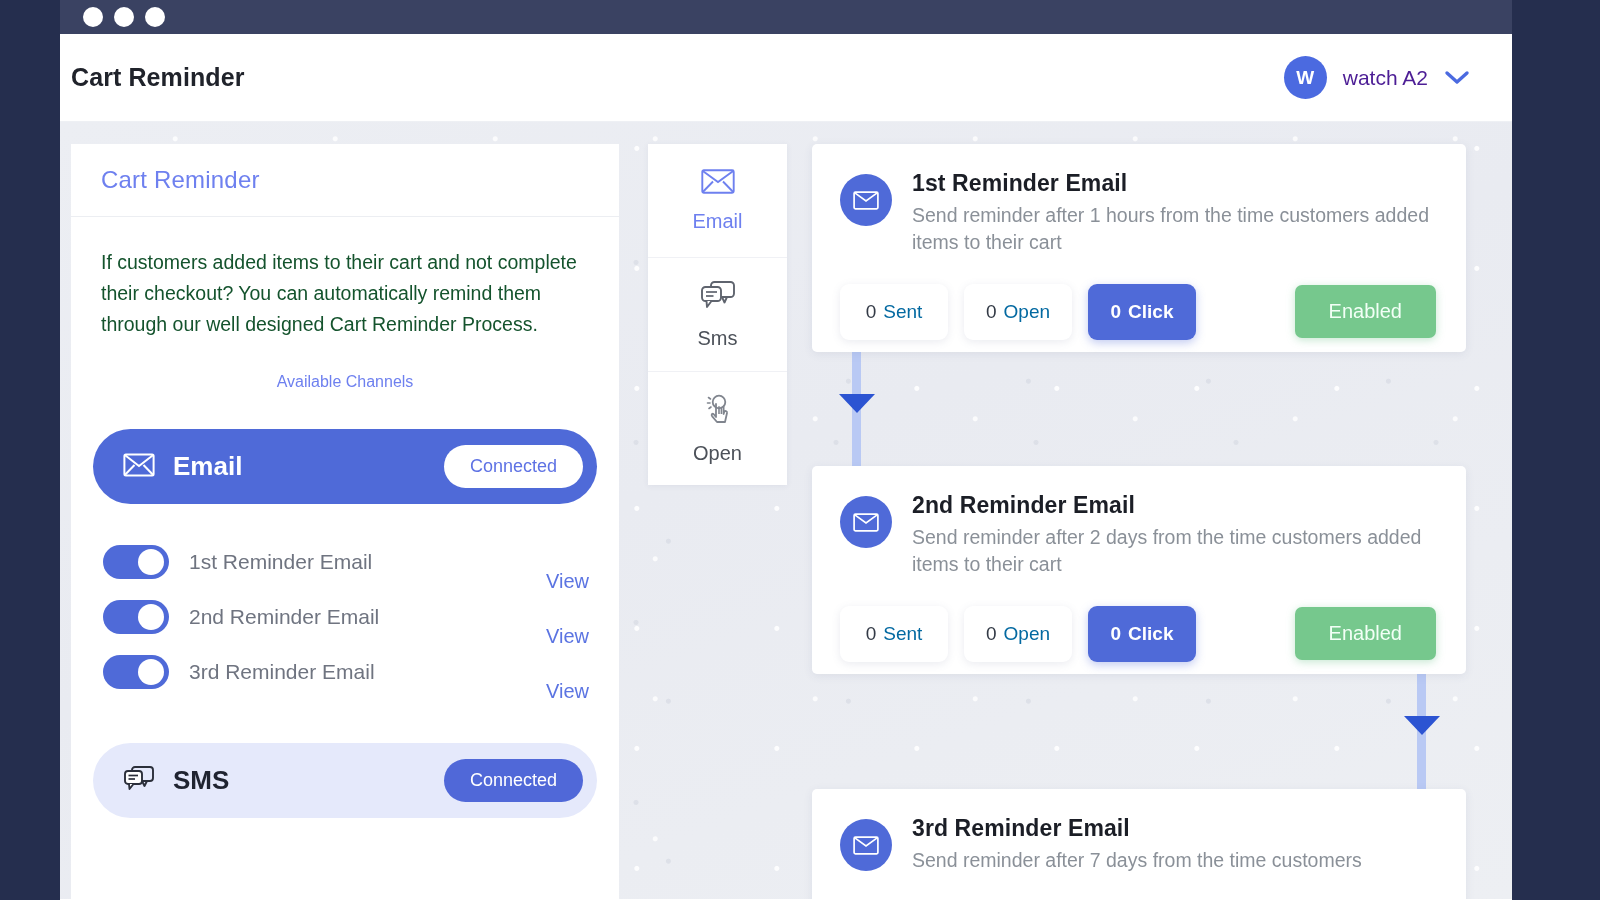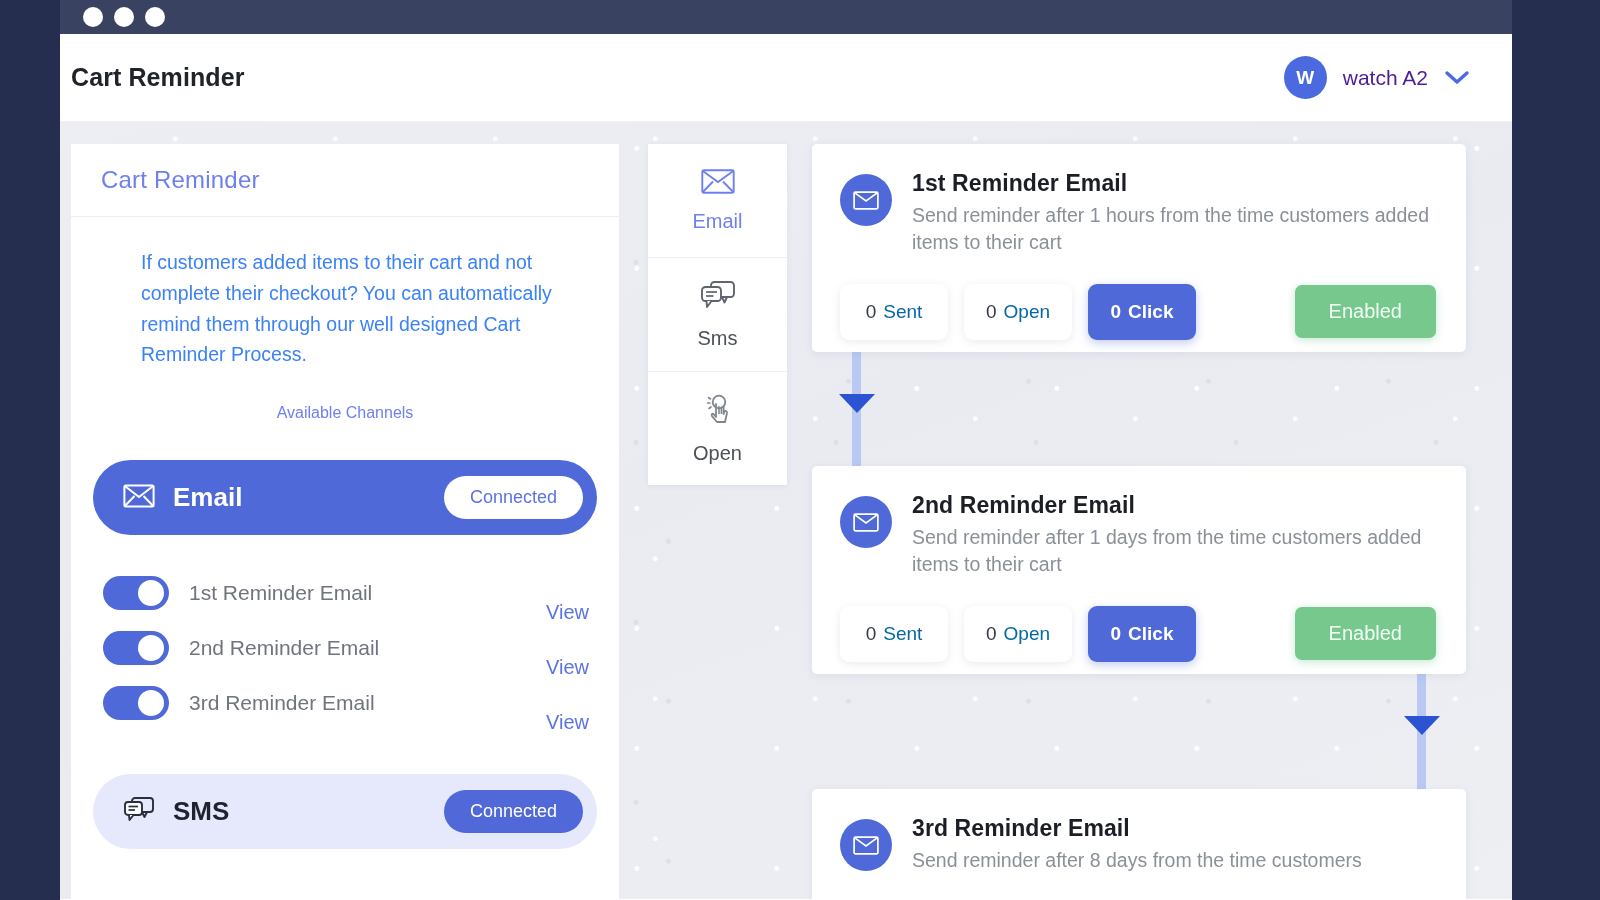--- a/index.html
+++ b/index.html
@@ -88,21 +88,21 @@
   }
   .lp-head {
     padding: 22px 30px 22px 30px;
     border-bottom: 1px solid #eceef2;
   }
   .lp-head-title {
     font-size: 24px; color: #6e80ef; letter-spacing: .2px;
   }
   .lp-desc {
     padding: 30px 30px 0 30px;
-    font-size: 19.5px; line-height: 1.58; color: #3b82f6; margin-left: 40px;
+    font-size: 19.5px; line-height: 1.58; color: #14532d;
   }
   .lp-channels-title {
     text-align: center;
     font-size: 16px; color: #6e80ef;
     margin-top: 34px; font-weight: 500;
   }
 
   .channel-card {
     margin: 38px 22px 0 22px;
     height: 75px;
@@ -404,21 +404,21 @@
         <div class="rcard" style="top:322px; height:208px;">
           <div class="rc-top">
             <div class="rc-avatar">
               <svg width="26" height="19" viewBox="0 0 26 19">
                   <rect x="1.1" y="1.1" width="23.8" height="16.8" rx="1.3" fill="none" stroke="#ffffff" stroke-width="1.7"></rect>
                   <path d="M1.5 1.6 L13 10 L24.5 1.6" fill="none" stroke="#ffffff" stroke-width="1.7"></path>
                 </svg>
             </div>
             <div>
               <div class="rc-title">2nd Reminder Email</div>
-              <div class="rc-sub">Send reminder after 1 days from the time customers added items to their cart</div>
+              <div class="rc-sub">Send reminder after 2 days from the time customers added items to their cart</div>
             </div>
           </div>
           <div class="rc-stats">
             <div class="stat">
               <span class="num">0</span>
               <span class="lbl">Sent</span>
             </div>
             <div class="stat">
               <span class="num">0</span>
               <span class="lbl">Open</span>
@@ -435,21 +435,21 @@
         <div class="rcard" style="top:645px; height:208px;">
           <div class="rc-top">
             <div class="rc-avatar">
               <svg width="26" height="19" viewBox="0 0 26 19">
                   <rect x="1.1" y="1.1" width="23.8" height="16.8" rx="1.3" fill="none" stroke="#ffffff" stroke-width="1.7"></rect>
                   <path d="M1.5 1.6 L13 10 L24.5 1.6" fill="none" stroke="#ffffff" stroke-width="1.7"></path>
                 </svg>
             </div>
             <div>
               <div class="rc-title">3rd Reminder Email</div>
-              <div class="rc-sub">Send reminder after 8 days from the time customers</div>
+              <div class="rc-sub">Send reminder after 7 days from the time customers</div>
             </div>
           </div>
         </div>
 
       </div>
     </div>
   </div>
 </div>
 
 </body></html>

